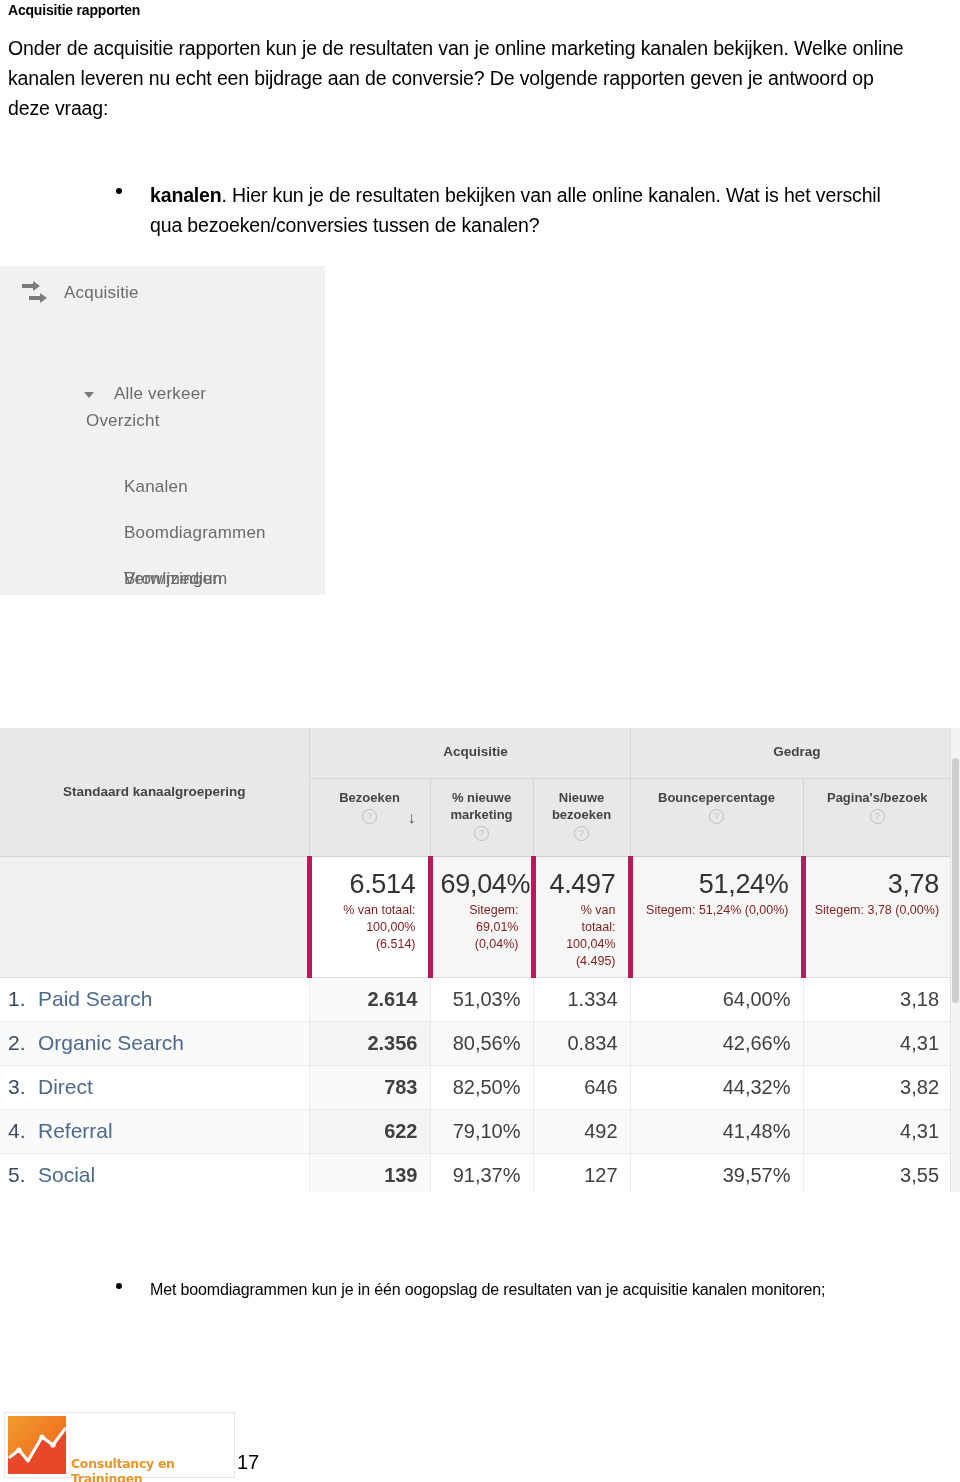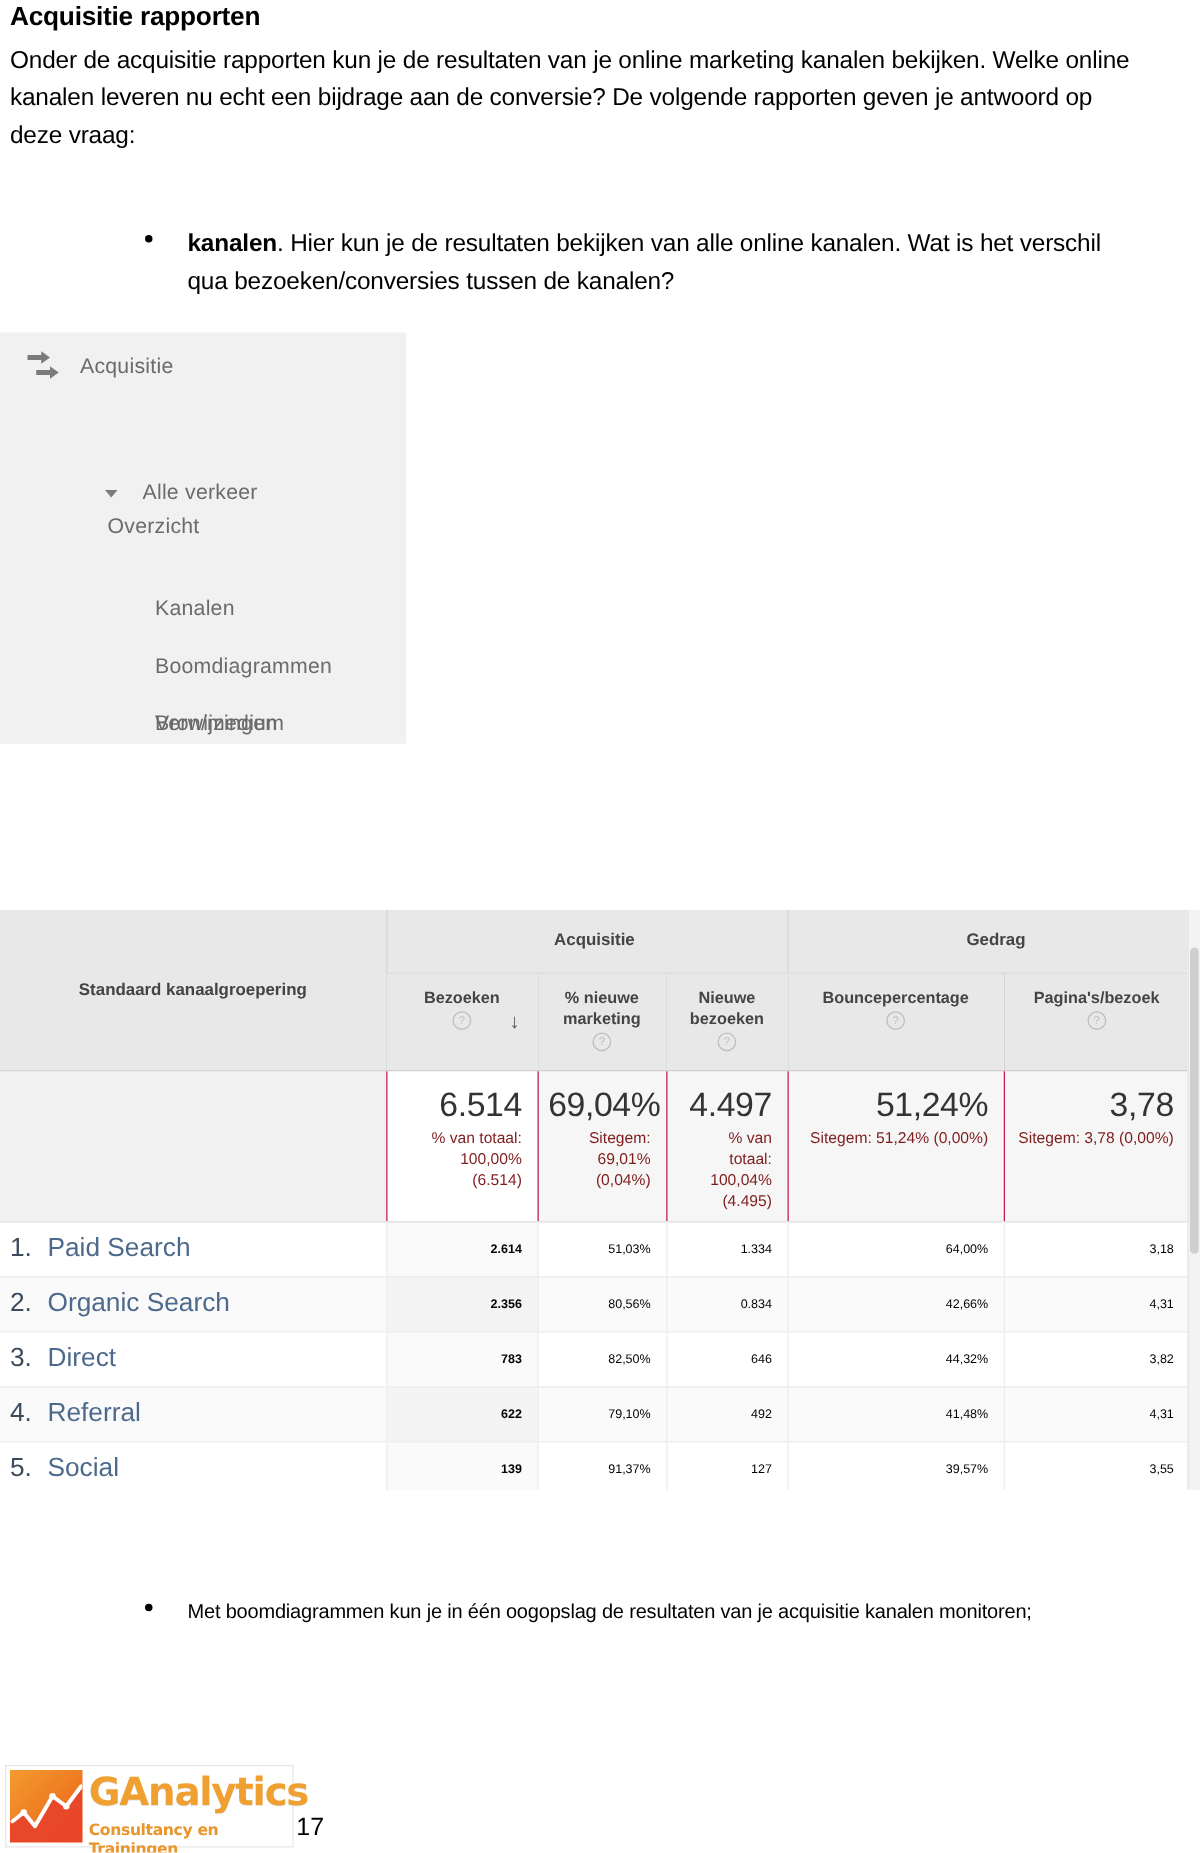--- a/index.html
+++ b/index.html
@@ -14,21 +14,21 @@
     font-family: "Liberation Sans", sans-serif;
     color: #000000;
     overflow: hidden;
   }
 
   
   .doc-title {
     position: absolute;
     left: 8px;
     top: 2px;
-    font-size: 21px;
+    font-size: 14px;
     font-weight: bold;
     letter-spacing: -0.2px;
   }
   .doc-para {
     position: absolute;
     left: 8px;
     top: 33px;
     width: 900px;
     font-size: 19.5px;
     line-height: 30px;
@@ -180,21 +180,21 @@
     right: 14px;
     top: 30px;
     font-size: 16px;
     color: #555;
     font-weight: normal;
   }
 
   .sum-dim { background: #f1f1f1; border-bottom: 1px solid #dedede; height: 120px; }
   .sum-cell {
     border-bottom: 1px solid #dedede;
-    border-left: 1px solid #be185d;
+    border-left: 5px solid #be185d;
     background: #f6f6f6;
     text-align: right;
     padding: 12px 12px 0 8px !important;
     box-sizing: border-box;
   }
   .sum-cell.sorted { background: #ffffff; }
   .sum-big {
     font-size: 27px;
     color: #333;
     line-height: 31px;
@@ -205,22 +205,22 @@
     font-size: 12.5px;
     color: #7f1d1d;
     line-height: 17px;
     margin-top: 2px;
   }
 
   .row-cell {
     border-bottom: 1px solid #ececec;
     border-left: 1px solid #ececec;
     height: 43px;
-    font-size: 10px;
-    color: #000000;
+    font-size: 20px;
+    color: #404040;
     text-align: right;
     padding: 0 12px 0 8px !important;
     vertical-align: middle !important;
   }
   .row-cell.sorted { background: #fafafa; font-weight: bold; }
   .row-dim {
     border-bottom: 1px solid #ececec;
     height: 43px;
     font-size: 21px;
     vertical-align: middle !important;
@@ -494,17 +494,16 @@
 <div class="logo-wrap">
   <div class="logo-mark">
     <svg width="58" height="58" viewBox="0 0 58 58" xmlns="http://www.w3.org/2000/svg">
       <path d="M0 40 L10 33 L19 44 L33 20 L44 28 L58 12 L58 58 L0 58 Z" fill="#e8452a" opacity="0.95"></path>
       <polyline points="2,41 11,34 20,45 34,21 45,29 57,13" fill="none" stroke="#ffffff" stroke-width="3.2" stroke-linejoin="round" stroke-linecap="round"></polyline>
       <circle cx="11" cy="34" r="2.6" fill="#ffffff"></circle>
       <circle cx="34" cy="21" r="2.6" fill="#ffffff"></circle>
       <circle cx="45" cy="29" r="2.6" fill="#ffffff"></circle>
     </svg>
   </div>
-  <div class="logo-word">GAnalytics</div>
   <div class="logo-tag">Consultancy en Trainingen</div>
 </div>
 
 <div class="page-num">17</div>
 
 </body></html>

